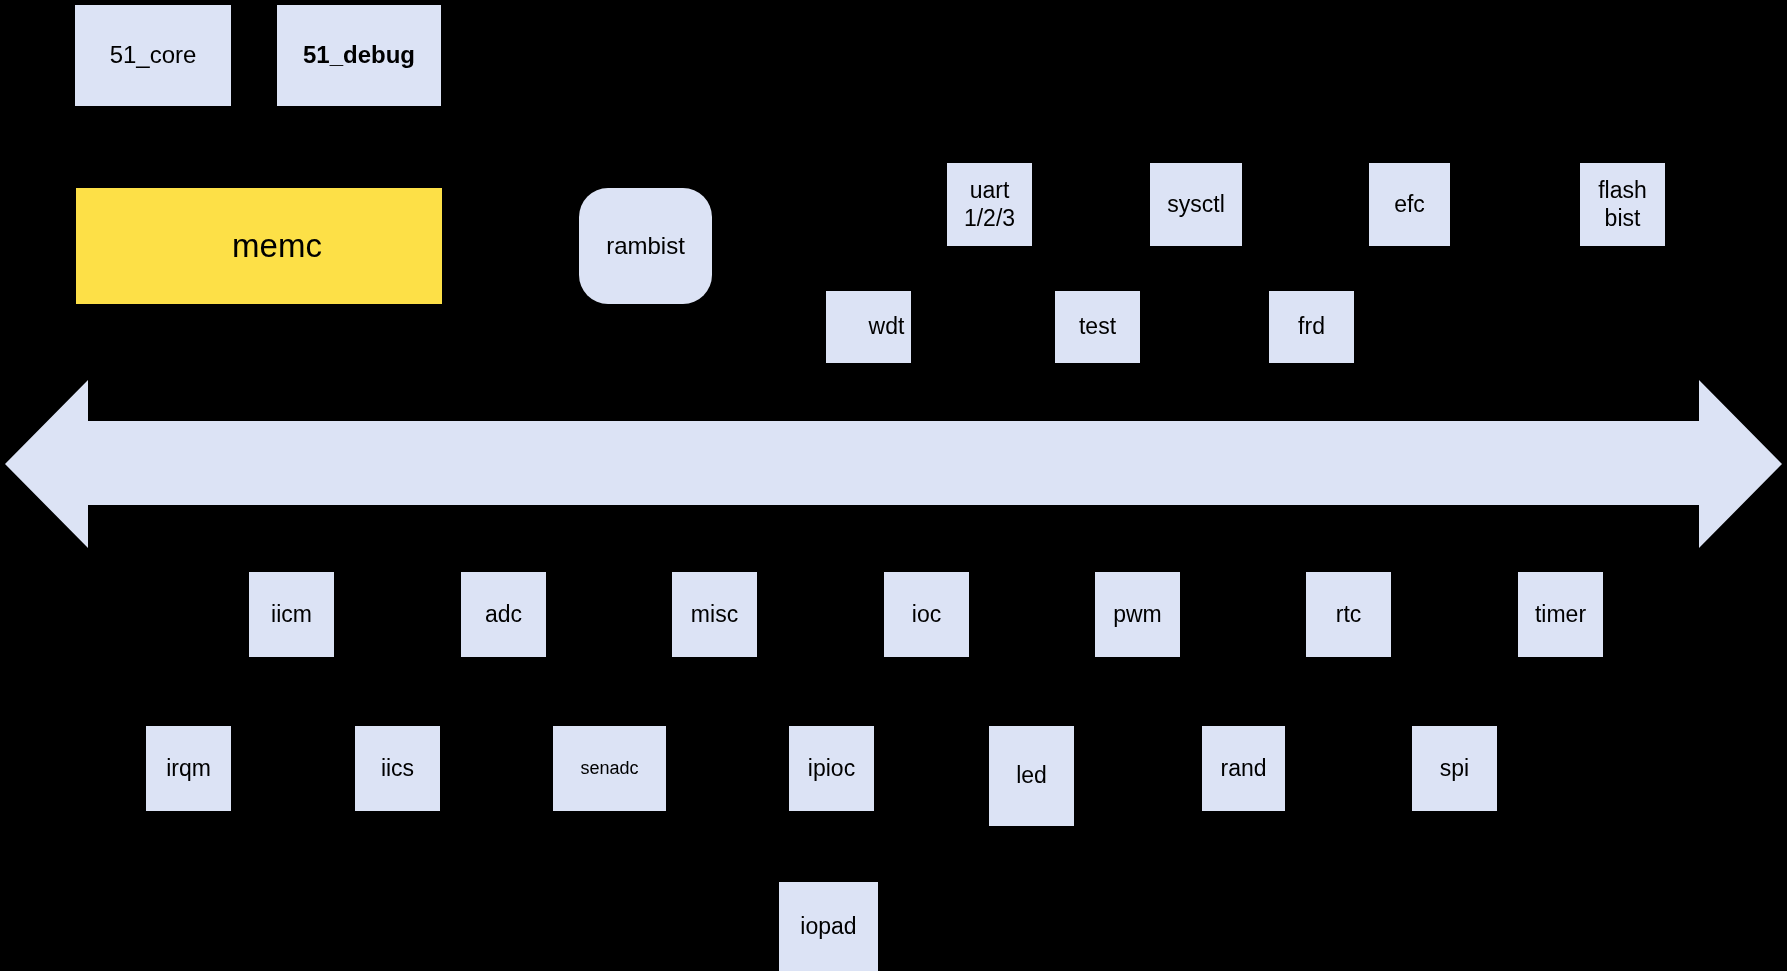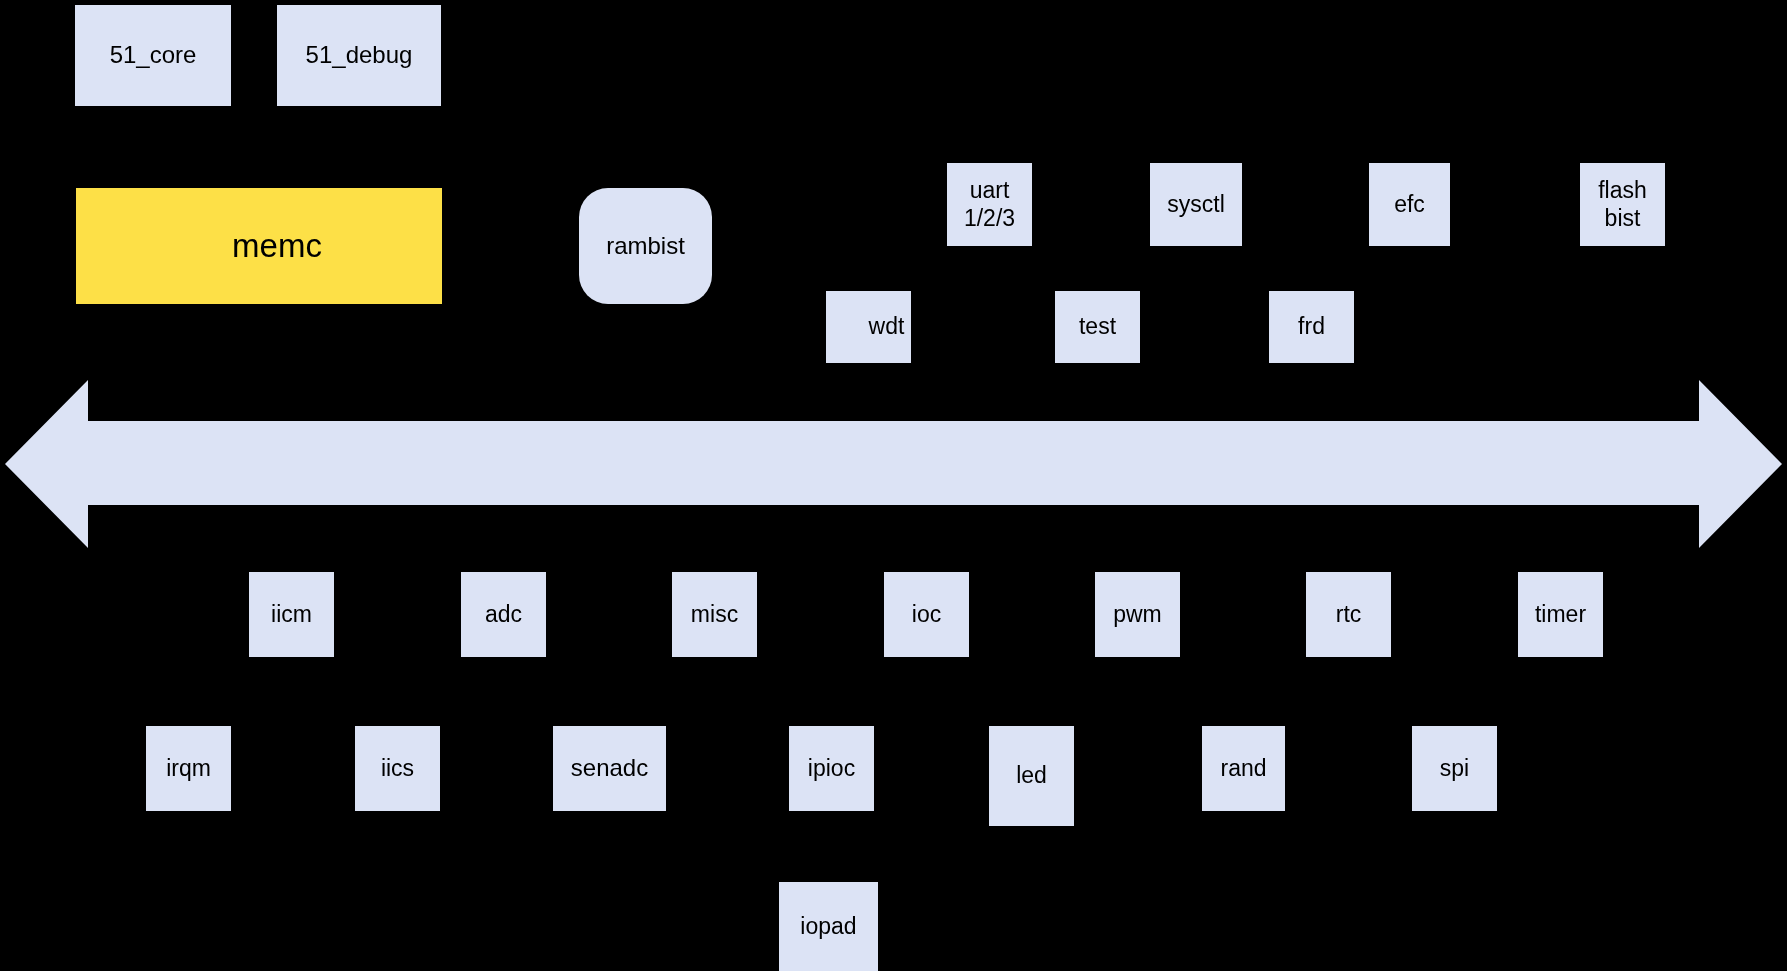--- a/index.html
+++ b/index.html
@@ -57,42 +57,42 @@
     pointer-events: none;
   }
 </style>
 </head>
 <body>
 
 <div id="canvas">
 
   <div id="blocks-layer">
       <div class="block" style="left: 75px; top: 5px; width: 156px; height: 101px; font-size: 24px; background: rgb(220, 227, 245); color: rgb(0, 0, 0);">51_core</div>
-      <div class="block" style="left: 277px; top: 5px; width: 164px; height: 101px; font-size: 24px; background: rgb(220, 227, 245); color: rgb(0, 0, 0);">51_debug</div>
+      <div class="block" style="left: 277px; top: 5px; width: 164px; height: 101px; font-size: 24px; background: rgb(220, 227, 245); color: rgb(0, 0, 0); font-weight: bold;">51_debug</div>
       <div class="block" style="left: 76px; top: 188px; width: 366px; height: 116px; font-size: 33px; background: #fde047; color: rgb(0, 0, 0); padding-left: 36px;">memc</div>
       <div class="block" style="left: 579px; top: 188px; width: 133px; height: 116px; font-size: 24px; background: rgb(220, 227, 245); color: rgb(0, 0, 0); border-radius: 29px;">rambist</div>
       <div class="block" style="left: 947px; top: 163px; width: 85px; height: 83px; font-size: 23px; background: rgb(220, 227, 245); color: rgb(0, 0, 0);">uart
 1/2/3</div>
       <div class="block" style="left: 1150px; top: 163px; width: 92px; height: 83px; font-size: 23px; background: rgb(220, 227, 245); color: rgb(0, 0, 0);">sysctl</div>
       <div class="block" style="left: 1369px; top: 163px; width: 81px; height: 83px; font-size: 23px; background: rgb(220, 227, 245); color: rgb(0, 0, 0);">efc</div>
       <div class="block" style="left: 1580px; top: 163px; width: 85px; height: 83px; font-size: 23px; background: rgb(220, 227, 245); color: rgb(0, 0, 0);">flash
 bist</div>
       <div class="block" style="left: 826px; top: 291px; width: 85px; height: 72px; font-size: 23px; background: rgb(220, 227, 245); color: rgb(0, 0, 0); padding-left: 36px;">wdt</div>
       <div class="block" style="left: 1055px; top: 291px; width: 85px; height: 72px; font-size: 23px; background: rgb(220, 227, 245); color: rgb(0, 0, 0);">test</div>
       <div class="block" style="left: 1269px; top: 291px; width: 85px; height: 72px; font-size: 23px; background: rgb(220, 227, 245); color: rgb(0, 0, 0);">frd</div>
       <div class="block" style="left: 249px; top: 572px; width: 85px; height: 85px; font-size: 23px; background: rgb(220, 227, 245); color: rgb(0, 0, 0);">iicm</div>
       <div class="block" style="left: 461px; top: 572px; width: 85px; height: 85px; font-size: 23px; background: rgb(220, 227, 245); color: rgb(0, 0, 0);">adc</div>
       <div class="block" style="left: 672px; top: 572px; width: 85px; height: 85px; font-size: 23px; background: rgb(220, 227, 245); color: rgb(0, 0, 0);">misc</div>
       <div class="block" style="left: 884px; top: 572px; width: 85px; height: 85px; font-size: 23px; background: rgb(220, 227, 245); color: rgb(0, 0, 0);">ioc</div>
       <div class="block" style="left: 1095px; top: 572px; width: 85px; height: 85px; font-size: 23px; background: rgb(220, 227, 245); color: rgb(0, 0, 0);">pwm</div>
       <div class="block" style="left: 1306px; top: 572px; width: 85px; height: 85px; font-size: 23px; background: rgb(220, 227, 245); color: rgb(0, 0, 0);">rtc</div>
       <div class="block" style="left: 1518px; top: 572px; width: 85px; height: 85px; font-size: 23px; background: rgb(220, 227, 245); color: rgb(0, 0, 0);">timer</div>
       <div class="block" style="left: 146px; top: 726px; width: 85px; height: 85px; font-size: 23px; background: rgb(220, 227, 245); color: rgb(0, 0, 0);">irqm</div>
       <div class="block" style="left: 355px; top: 726px; width: 85px; height: 85px; font-size: 23px; background: rgb(220, 227, 245); color: rgb(0, 0, 0);">iics</div>
-      <div class="block" style="left: 553px; top: 726px; width: 113px; height: 85px; font-size: 24px; background: rgb(220, 227, 245); color: rgb(0, 0, 0);">senadc</div>
+      <div class="block" style="left: 553px; top: 726px; width: 113px; height: 85px; font-size: 18px; background: rgb(220, 227, 245); color: rgb(0, 0, 0);">senadc</div>
       <div class="block" style="left: 789px; top: 726px; width: 85px; height: 85px; font-size: 23px; background: rgb(220, 227, 245); color: rgb(0, 0, 0);">ipioc</div>
       <div class="block" style="left: 989px; top: 726px; width: 85px; height: 100px; font-size: 23px; background: rgb(220, 227, 245); color: rgb(0, 0, 0);">led</div>
       <div class="block" style="left: 1202px; top: 726px; width: 83px; height: 85px; font-size: 23px; background: rgb(220, 227, 245); color: rgb(0, 0, 0);">rand</div>
       <div class="block" style="left: 1412px; top: 726px; width: 85px; height: 85px; font-size: 23px; background: rgb(220, 227, 245); color: rgb(0, 0, 0);">spi</div>
       <div class="block" style="left: 779px; top: 882px; width: 99px; height: 89px; font-size: 23px; background: rgb(220, 227, 245); color: rgb(0, 0, 0);">iopad</div>
     </div>
 
   <div class="bus-wrap">
     <svg viewBox="0 0 1787 172" preserveAspectRatio="none" aria-hidden="true">
       <polygon points="5,86 88,2 88,43 1699,43 1699,2 1782,86 1699,170 1699,127 88,127 88,170" fill="#dce3f5"></polygon>

